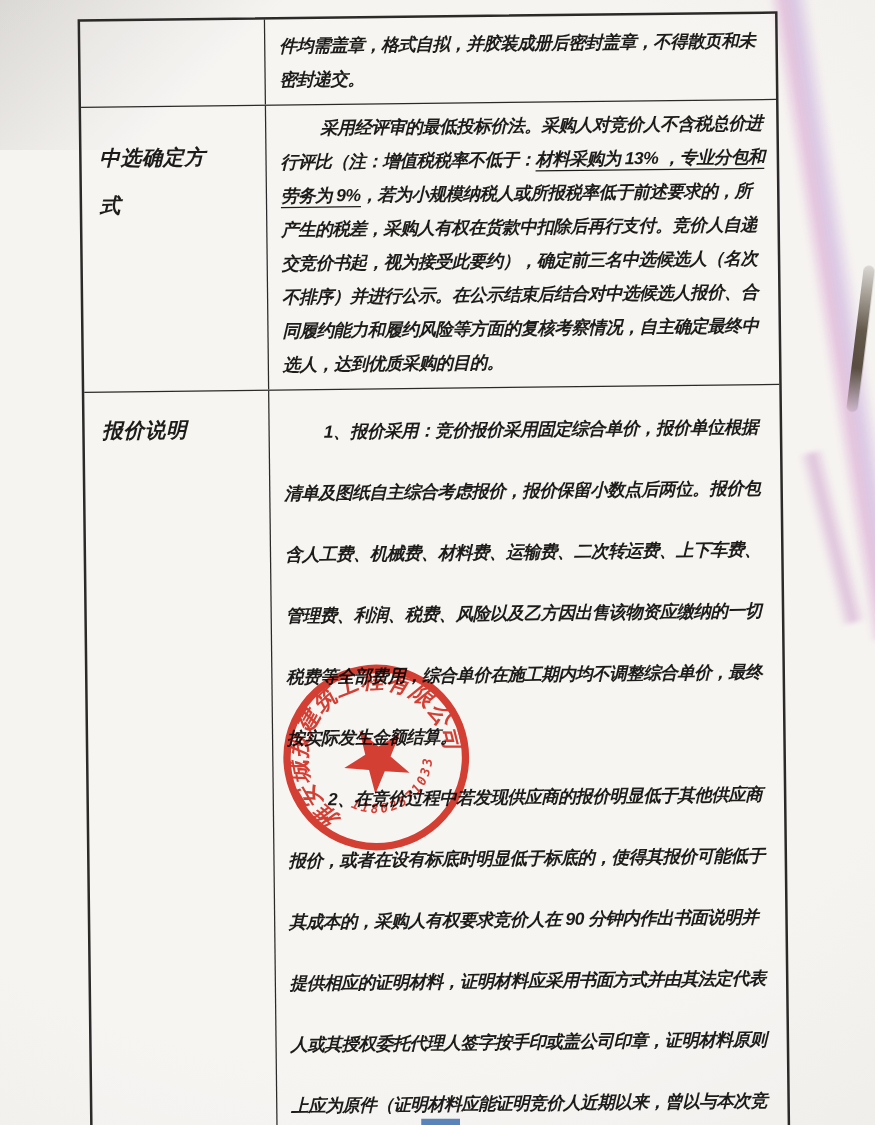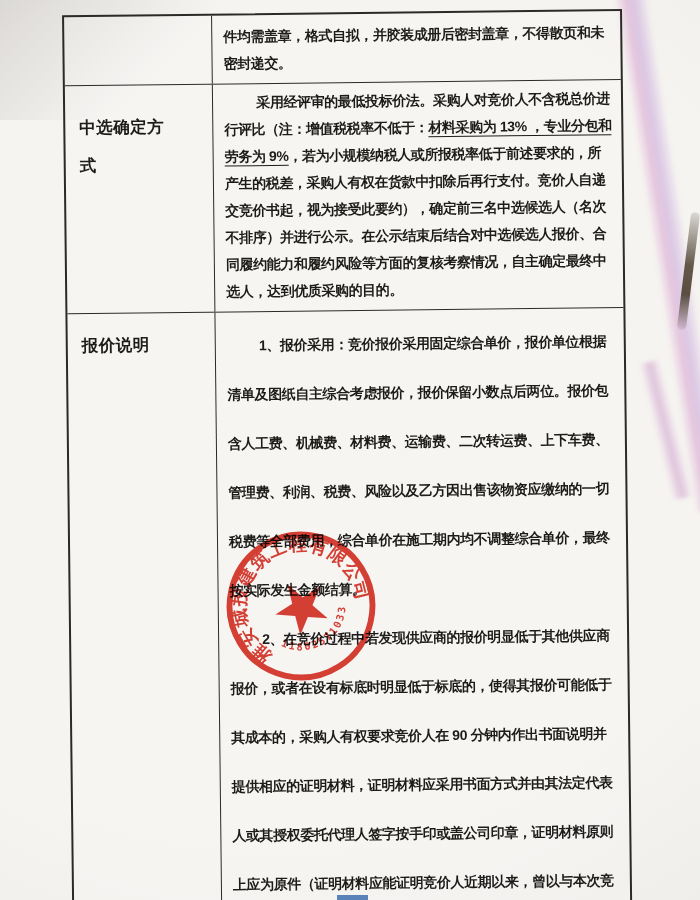--- a/index.html
+++ b/index.html
@@ -2,21 +2,21 @@
 <html><head>
 <meta charset="utf-8">
 <style>
   html,body{margin:0;padding:0;}
   body{width:700px;height:900px;overflow:hidden;background:#b9b6b2;
        font-family:"Liberation Sans","DejaVu Sans",sans-serif;}
   .scan{position:relative;width:700px;height:900px;overflow:hidden;
         background:
           radial-gradient(130% 90% at 40% 45%, #f6f4f1 55%, #efede9 82%, #e6e3df 100%),
           #f4f2ee;
-        color:#1d1c1a;}
+        color:#1d1c1a;font-style:italic;}
   .corner-shade{position:absolute;left:0;top:0;width:260px;height:120px;pointer-events:none;
         background:linear-gradient(135deg, rgba(170,167,162,.35), rgba(170,167,162,0) 60%);}
   
   .streak-pink-long{position:absolute;left:608px;top:-40px;width:34px;height:560px;
         transform:rotate(-9deg);transform-origin:top left;filter:blur(2px);
         background:linear-gradient(90deg, rgba(219,168,212,0) 0%, rgba(213,156,205,.55) 35%, rgba(188,150,214,.45) 60%, rgba(219,168,212,0) 100%);}
   .streak-pink-short{position:absolute;left:655px;top:360px;width:22px;height:140px;
         transform:rotate(-14deg);filter:blur(2px);
         background:linear-gradient(90deg, rgba(213,156,205,0), rgba(200,146,198,.5), rgba(213,156,205,0));}
   .streak-dark{position:absolute;left:684px;top:212px;width:9px;height:118px;

